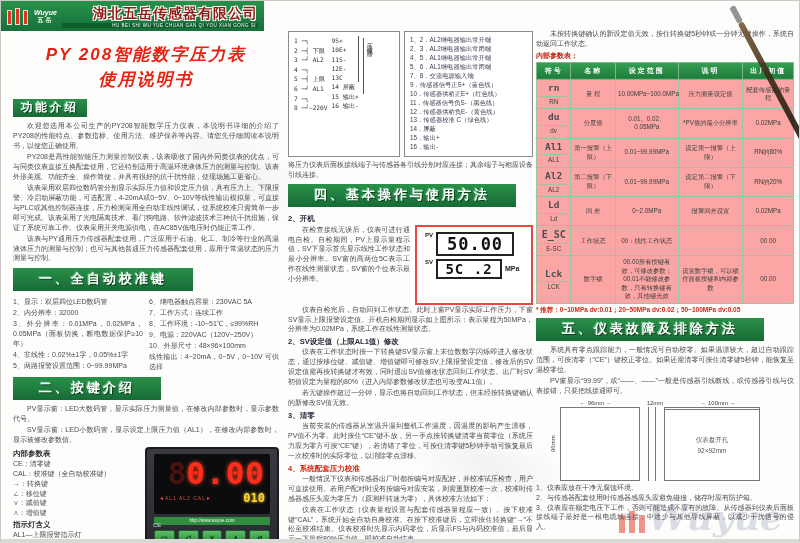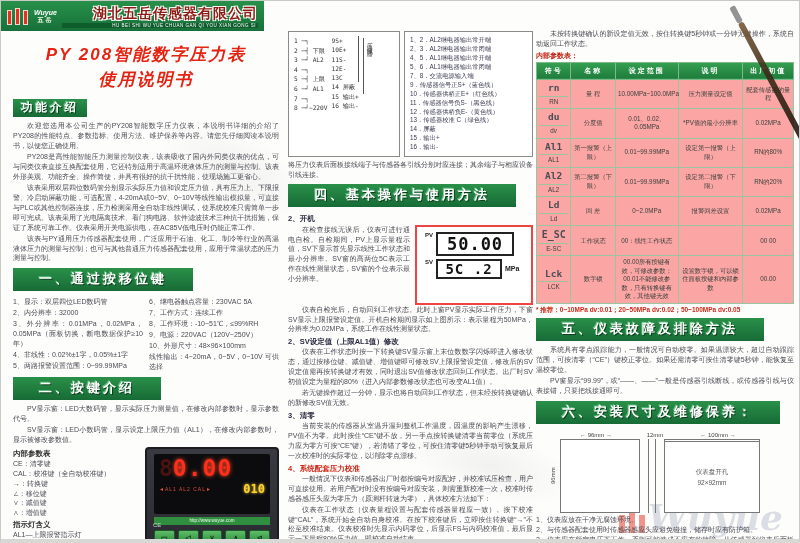--- a/index.html
+++ b/index.html
@@ -45,21 +45,21 @@
   .specs ul { flex:1; }
   .specs li { margin-bottom:1px; }
 
   .struct-flex { display:flex; gap:4px; margin-top:2px; }
   .struct-left { flex:1; }
 
   
   .meter { width:134px; height:122px; background:linear-gradient(#3a3a42,#26262d); border:2px solid #1b1b20;
            border-radius:4px; padding:5px 7px; flex:0 0 auto; }
   .meter-screen { background:#0c0c0e; border-radius:2px; padding:2px 5px; position:relative; height:60px; }
-  .pv-row { text-align:left; font-family:"DejaVu Sans Mono", monospace; font-weight:bold; font-size:23px; line-height:1.1; }
+  .pv-row { text-align:right; font-family:"DejaVu Sans Mono", monospace; font-weight:bold; font-size:31px; line-height:1.1; }
   .pv-ghost { color:#4a1310; }
   .pv-val { color:#ff2d1a; text-shadow:0 0 4px #ff4a2a; letter-spacing:1px; }
   .ind-row { display:flex; justify-content:space-between; align-items:center; margin-top:1px; }
   .ind-labels { color:#e05040; font-size:5px; letter-spacing:1px; }
   .sv-val { color:#ffd12a; font-family:"DejaVu Sans Mono", monospace; font-weight:bold; font-size:12px; text-shadow:0 0 3px #ffda4a; }
   .ce-mark { position:absolute; left:-1px; bottom:-14px; color:#cfcfcf; font-size:6px; }
   .m-strip { background:#2f8f3f; height:8px; margin-top:3px; font-size:4.5px; color:#eaffea; text-align:center; line-height:8px; overflow:hidden; }
   .btn-row { display:flex; gap:3px; margin-top:5px; }
   .mbtn { flex:1; background:linear-gradient(#5fbd68,#2f8f3f); color:#0b3313; font-size:7px; font-weight:bold;
           text-align:center; border-radius:2px; height:13px; line-height:13px; border:1px solid #1c5c28; }
@@ -153,21 +153,21 @@
     <div class="title">
       <div>PY 208智能数字压力表</div>
       <div>使用说明书</div>
     </div>
     <div class="banner small" style="margin-top:7px;">功能介绍</div>
     <p class="body">欢迎您选用本公司生产的PY208智能数字压力仪表，本说明书详细的介绍了PY208的性能特点、参数指标、使用方法、维护保养等内容。请您先仔细阅读本说明书，以便您正确使用。</p>
     <p class="body">PY208是高性能智能压力测量控制仪表，该表吸收了国内外同类仪表的优点，可与同类仪表直接互换配套使用，它还特别适用于高温环境液体压力的测量与控制。该表外形美观、功能齐全、操作简便，并具有很好的抗干扰性能，使现场施工更省心。</p>
     <p class="body">该表采用双层四位数码管分别显示实际压力值和设定压力值，具有压力上、下限报警、冷启动屏蔽功能，可选配置，4-20mA或0~5V、0~10V等线性输出模拟量，可直接与PLC或其他控制器连接，压力检测采用全自动非线性调试，使系统校准只需简单一步即可完成。该表采用了光电隔离技术、看门狗电路、软件滤波技术三种抗干扰措施，保证了系统可靠工作。仪表采用开关电源供电，在AC85V低电压时仍能正常工作。</p>
     <p class="body">该表与PY通用压力传感器配套使用，广泛应用于石油、化工、制冷等行业的高温液体压力的测量与控制；也可与其他普通压力传感器配套使用，应用于常温状态的压力测量与控制。</p>
 
-    <div class="banner">一、通过按移位键</div>
+    <div class="banner">一、全自动校准键</div>
     <div class="specs">
       <ul>
         <li class="body">1、显示：双层四位LED数码管</li>
         <li class="body">2、内分辨率：32000</li>
         <li class="body">3、外分辨率：0.01MPa，0.02MPa，0.05MPa（面板切换，断电数据保护≥10年）</li>
         <li class="body">4、非线性：0.02%±1字，0.05%±1字</li>
         <li class="body">5、两路报警设置范围：0~99.99MPa</li>
       </ul>
       <ul>
         <li class="body">6、继电器触点容量：230VAC 5A</li>
@@ -399,21 +399,20 @@
           <td>00.00</td>
         </tr>
       </tbody>
     </table>
     <div class="tbl-note">* 推荐：0~10MPa dv:0.01；20~50MPa dv:0.02；50~100MPa dv:0.05</div>
 
     <div class="banner" style="margin-top:1px;">五、仪表故障及排除方法</div>
     <p class="body">系统具有零点跟踪能力，一般情况可自动校零。如果温漂较大，超过自动跟踪范围，可按清零（“CE”）键校正零位。如果还需清零可按住清零键5秒钟，能恢复至温校零位。</p>
     <p class="body">PV窗显示“99.99”，或“——、——”一般是传感器引线断线，或传感器引线与仪表接错，只要把线接通即可。</p>
 
-    <div class="banner">六、安装尺寸及维修保养：</div>
     <div class="dims">
       <div class="dims-top">
         <div class="dt1">← 96mm →</div>
         <div class="dt2">12mm</div>
         <div class="dt3">← 100mm →</div>
       </div>
       <div class="dims-body">
         <div class="dims-vlab">96mm</div>
         <div class="dbox dbox1"></div>
         <div class="dgap"></div>

